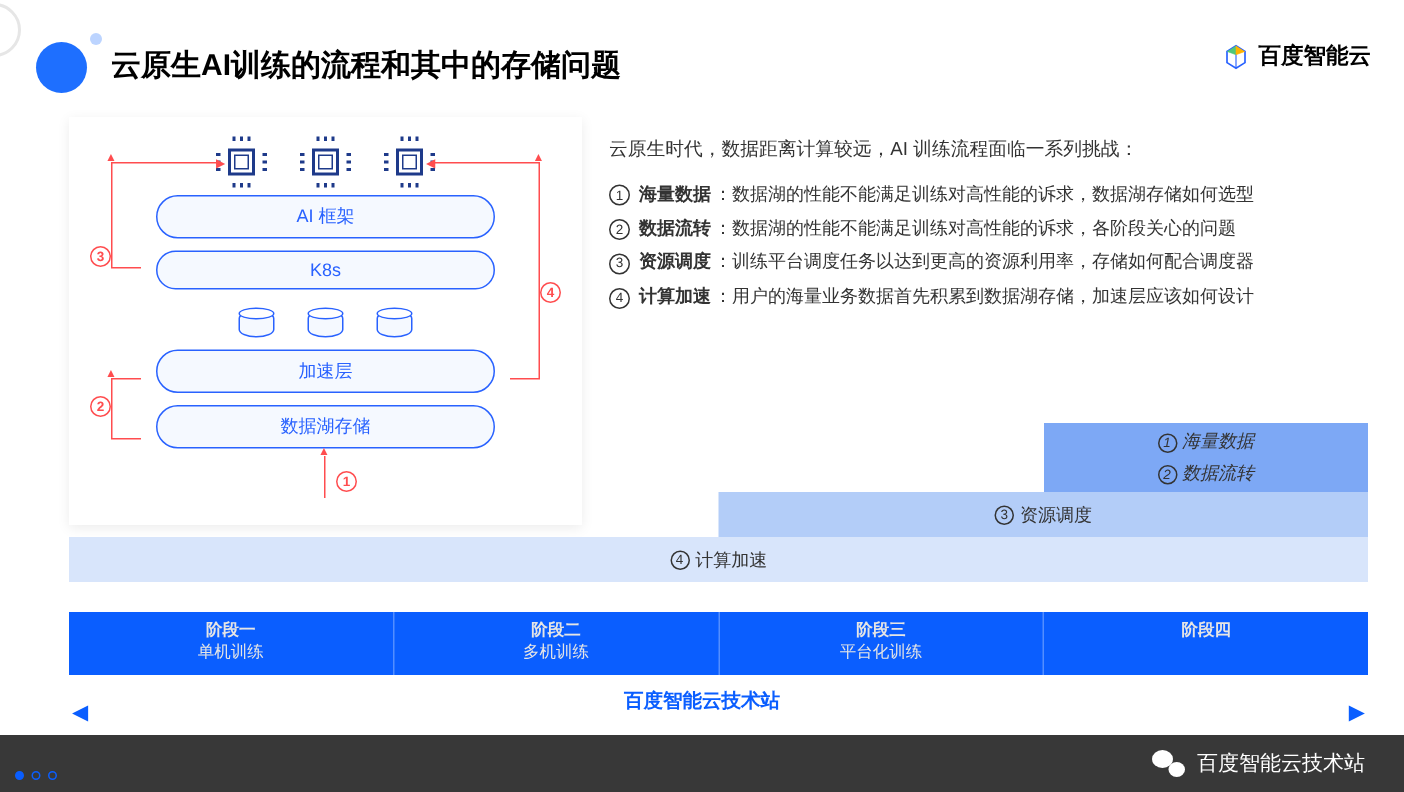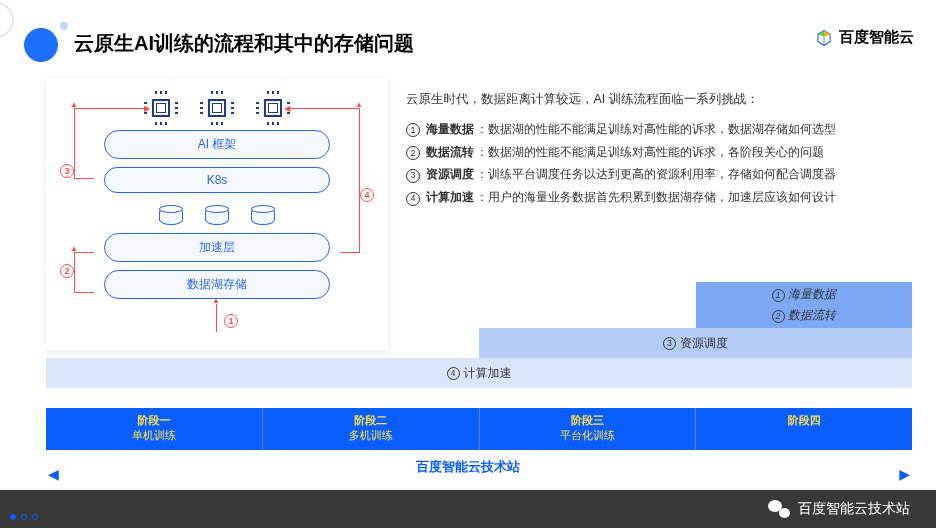--- a/index.html
+++ b/index.html
@@ -31,21 +31,21 @@
     .challenges .num { display: inline-flex; width: 14px; height: 14px; border-radius: 50%; border: 1px solid #333; align-items: center; justify-content: center; font-size: 9px; margin-right: 4px; flex-shrink: 0; }
     .challenges b { font-weight: 700; }
     .pyramid { position: absolute; left: 46px; right: 24px; top: 282px; }
     .pyr-row { display: flex; height: 30px; }
     .pyr-cell { flex: 1; display: flex; align-items: center; justify-content: center; font-size: 12px; color: #333; gap: 4px; }
     .pyr-empty { flex: 1; }
     .r1 { background: #7da8f5; font-style: italic; }
     .r2 { background: #b3cdf8; }
     .r3 { background: #d8e5fb; }
     .numb { display: inline-flex; width: 13px; height: 13px; border-radius: 50%; border: 1px solid #333; align-items: center; justify-content: center; font-size: 9px; }
-    .stages { position: absolute; left: 46px; right: 24px; top: 408px; height: 42px; display: flex; background: #0a5eff; color: #fde047; }
+    .stages { position: absolute; left: 46px; right: 24px; top: 408px; height: 42px; display: flex; background: #0a5eff; color: #e5e5e5; }
     .stage { flex: 1; text-align: center; font-size: 11px; padding: 5px 0; border-right: 1px solid rgba(255,255,255,0.3); line-height: 1.4; }
     .stage:last-child { border-right: none; }
     .stage .l1 { font-weight: 600; }
     .axis-label { position: absolute; left: 0; right: 0; top: 458px; text-align: center; color: #0a5eff; font-size: 13px; font-weight: 600; }
     .axis-arrows { position: absolute; left: 48px; right: 26px; top: 466px; display: flex; justify-content: space-between; color: #0a5eff; font-size: 14px; }
     .footer-bar { position: absolute; bottom: 0; left: 0; right: 0; height: 38px; background: rgba(0,0,0,0.78); color: #fff; display: flex; align-items: center; justify-content: flex-end; padding-right: 26px; gap: 8px; font-size: 14px; }
     .wechat-ico { width: 22px; height: 18px; position: relative; }
     .wechat-ico::before { content: ""; position: absolute; width: 14px; height: 12px; border-radius: 50%; background: #fff; left: 0; top: 0; }
     .wechat-ico::after { content: ""; position: absolute; width: 11px; height: 10px; border-radius: 50%; background: #fff; right: 0; bottom: 0; }
     .pager { position: absolute; bottom: 8px; left: 10px; display: flex; gap: 5px; z-index: 5; }

